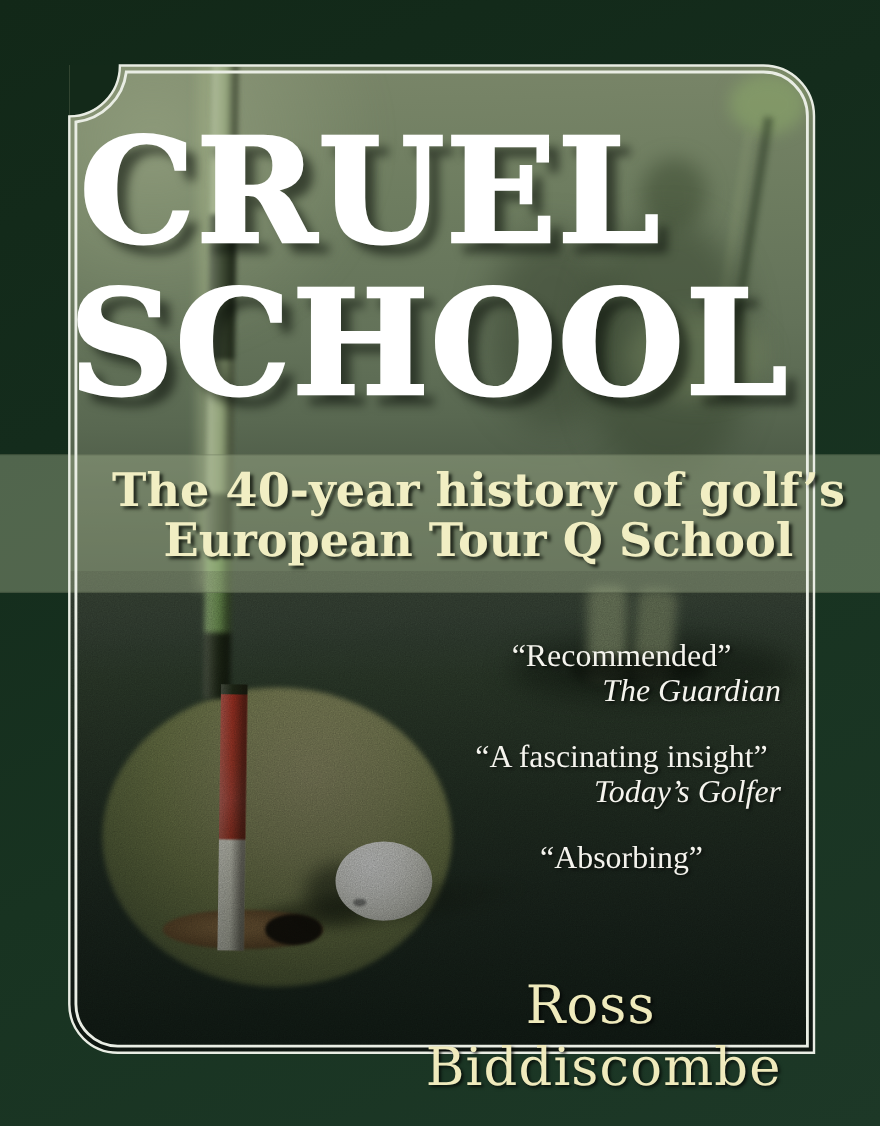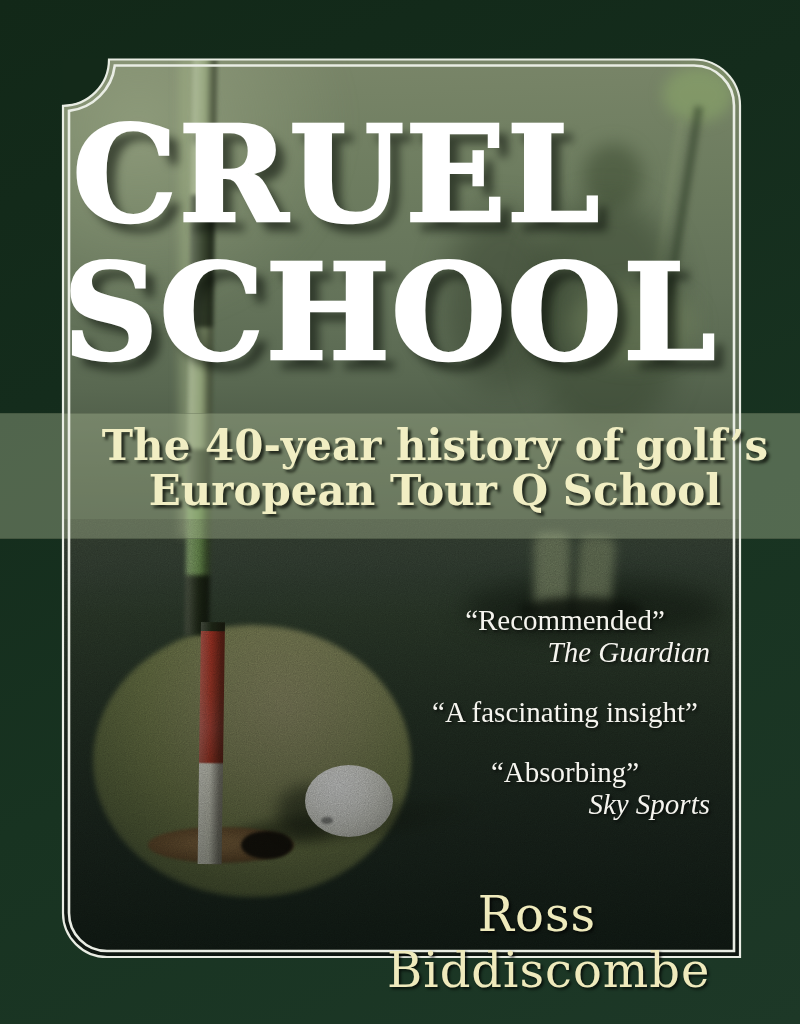--- a/index.html
+++ b/index.html
@@ -81,21 +81,21 @@
     border-top:1px solid rgba(30,40,25,.2);border-bottom:1px solid rgba(30,40,25,.25);}
   .frame-svg{left:0;top:0;}
   
   .title{left:63px;top:106px;width:547px;text-align:center;color:#ffffff;
     font-weight:bold;font-size:132px;line-height:138px;letter-spacing:1px;
     -webkit-text-stroke:2.5px #ffffff;
     text-shadow:10px 10px 9px rgba(8,12,8,.55);}
   .subtitle{left:0;top:424px;width:800px;text-align:center;color:#f1eec3;
     font-weight:bold;font-size:42px;line-height:1.06;
     text-shadow:3px 3px 3px rgba(15,20,12,.8);margin-left:35px;}
-  .quotes{left:420px;top:604px;width:290px;text-align:center;color:#f5f4ee;
+  .quotes{left:420px;top:580px;width:290px;text-align:center;color:#f5f4ee;
     font-family:"Liberation Serif",serif;font-size:29px;line-height:32px;
     text-shadow:2px 2px 3px rgba(0,0,0,.55);}
   .quote-group{margin-bottom:28px;}
   .quote-source{font-style:italic;text-align:right;}
   .author{left:387px;top:886px;width:300px;text-align:center;color:#efeabc;
     font-size:48px;letter-spacing:1px;
     text-shadow:2px 2px 3px rgba(0,0,0,.7);}
 </style>
 </head>
 <body>
@@ -158,22 +158,22 @@
     <div>European Tour Q School</div>
   </div>
 
   <div class="quotes abs">
     <div class="quote-group">
       <div>“Recommended”</div>
       <div class="quote-source">The Guardian</div>
     </div>
     <div class="quote-group">
       <div>“A fascinating insight”</div>
+      <div class="quote-source">Today’s Golfer</div>
     </div>
     <div class="quote-group">
       <div>“Absorbing”</div>
-      <div class="quote-source">Sky Sports</div>
     </div>
   </div>
 
   <div class="author abs">Ross Biddiscombe</div>
 
 </div>
 
 </body></html>

